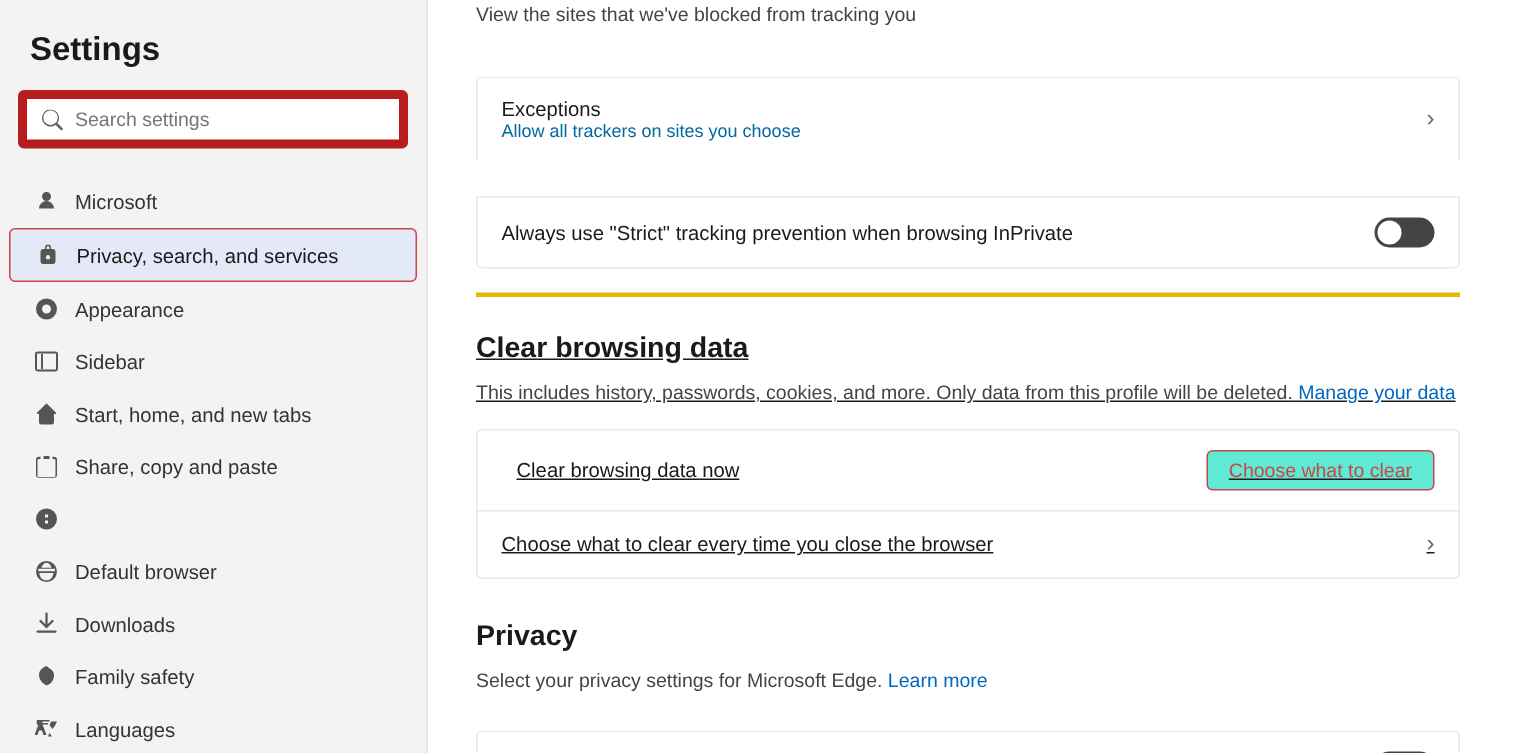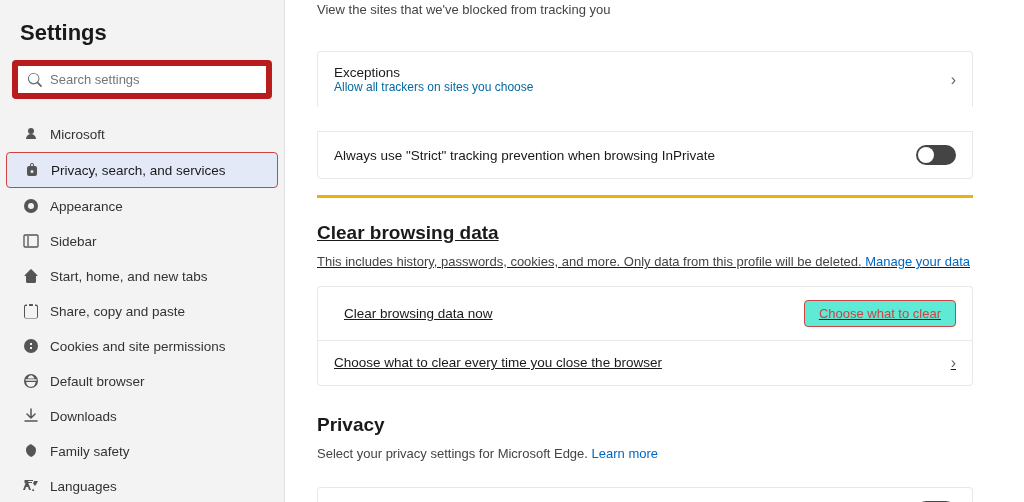--- a/index.html
+++ b/index.html
@@ -109,21 +109,20 @@
           </svg>
         </span>
         <span>Share, copy and paste</span>
       </div>
       <div class="nav-item">
         <span class="nav-icon">
           <svg viewBox="0 0 16 16" width="16" height="16" fill="currentColor">
             <path d="M8 1a7 7 0 1 0 0 14A7 7 0 0 0 8 1zm1 10H7V9h2v2zm0-4H7V5h2v2z"></path>
           </svg>
         </span>
-        <span>Cookies and site permissions</span>
       </div>
       <div class="nav-item">
         <span class="nav-icon">
           <svg viewBox="0 0 16 16" width="16" height="16" fill="currentColor">
             <path d="M8 1a7 7 0 1 0 0 14A7 7 0 0 0 8 1zm0 1.2c1 0 2.5.8 3.4 3.3H4.6C5.5 3 7 2.2 8 2.2zm-5.4 4h11a5.77 5.77 0 0 1 0 1.6h-11a5.77 5.77 0 0 1 0-1.6zm.7 2.8H12.7C11.8 13 10.3 13.8 8 13.8c-2.3 0-3.8-.8-4.7-3.8z"></path>
           </svg>
         </span>
         <span>Default browser</span>
       </div>
       <div class="nav-item">

